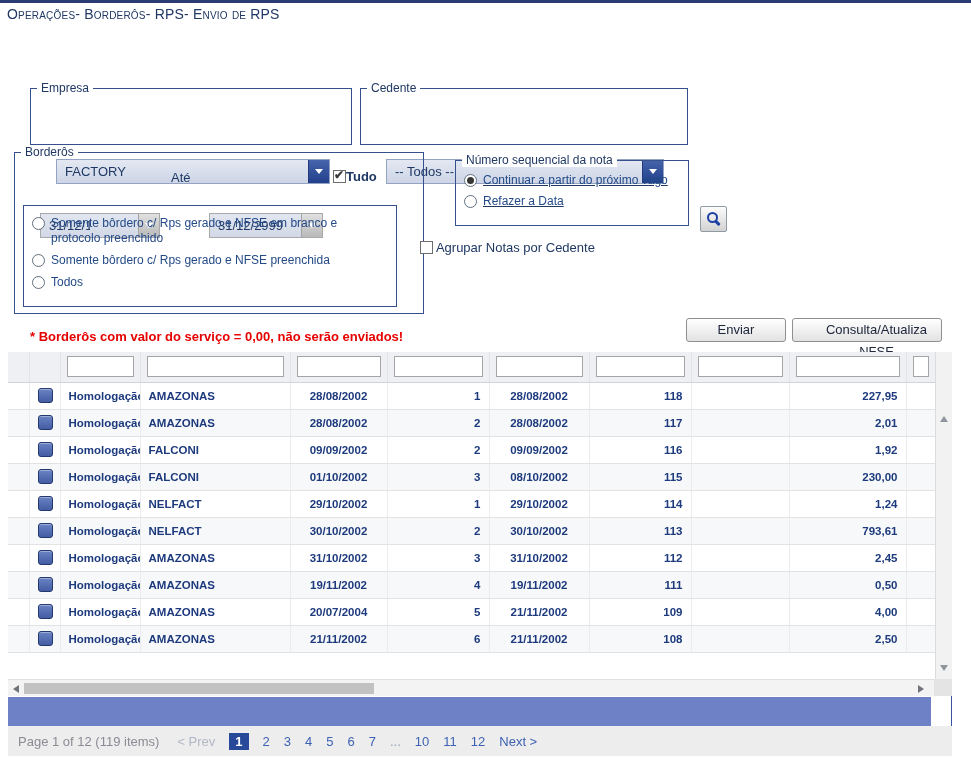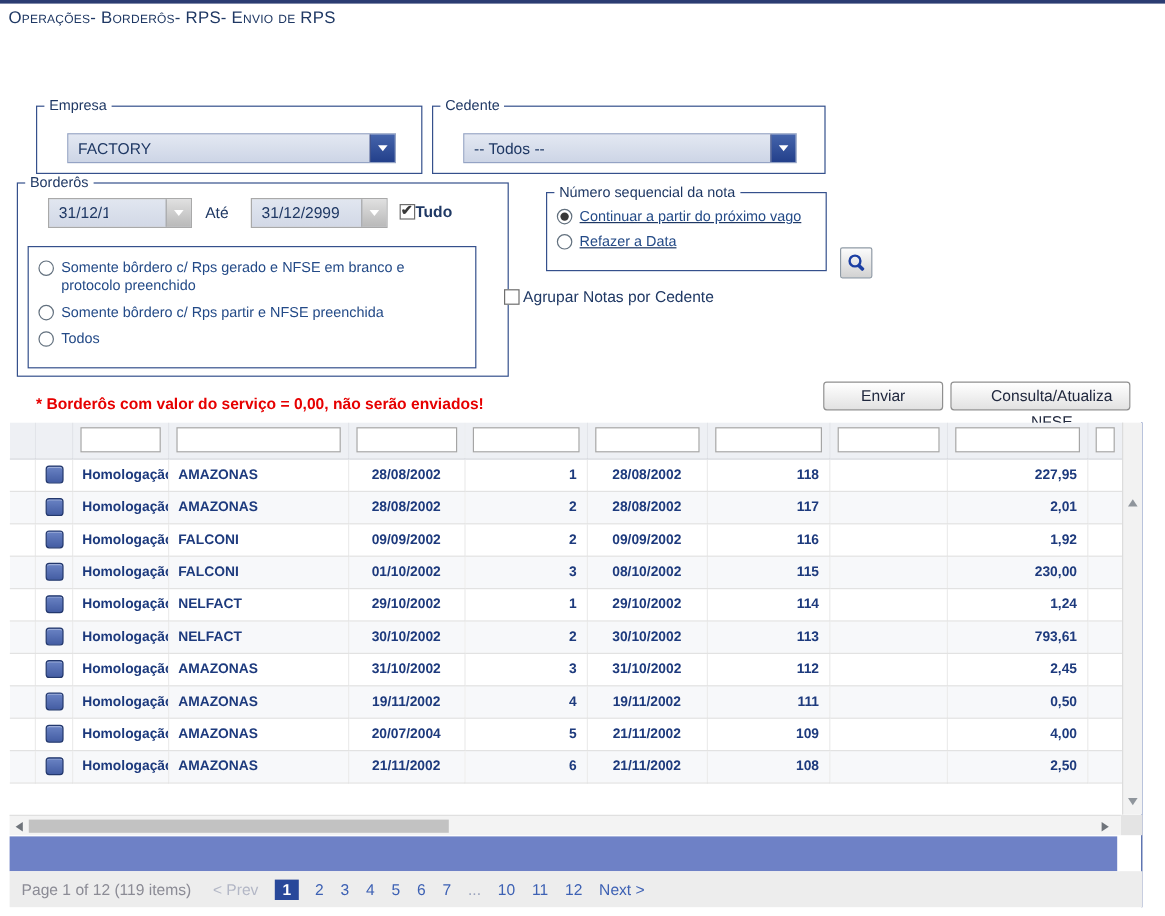--- a/index.html
+++ b/index.html
@@ -12,21 +12,21 @@
   
   .groupbox { position:absolute; border:1px solid #35508c; }
   .groupbox .legend { position:absolute; top:-8px; left:6px; background:#ffffff; padding:0 4px; font-size:12px; color:#1f3864; }
 
   #box-empresa { left:30px; top:88px; width:322px; height:57px; }
   #box-cedente { left:360px; top:88px; width:328px; height:57px; }
   #box-borderos { left:14px; top:152px; width:410px; height:162px; }
   #box-numero  { left:455px; top:160px; width:234px; height:66px; }
 
   
-  .ddl { position:absolute; height:25px; border:1px solid #94a3c4; background:linear-gradient(#e3e8f2,#cdd5e6); display:flex; align-items:center; cursor:default; }
+  .ddl { position:absolute; height:25px; border:1px solid #94a3c4; background:linear-gradient(#e3e8f2,#cdd5e6); display:flex; align-items:center; cursor:default;margin-top:48px; }
   .ddl .ddl-text { flex:1; font-size:13px; color:#1f3864; padding-left:8px; white-space:nowrap; overflow:hidden; }
   .ddl .ddl-btn { width:21px; height:100%; background:linear-gradient(#4564ab,#23408b); border-left:1px solid #24397b; display:flex; align-items:center; justify-content:center; }
   .ddl .ddl-btn::after { content:''; border-left:4px solid transparent; border-right:4px solid transparent; border-top:5px solid #ffffff; }
   .ddl.disabled { border-color:#a9a9a9; background:linear-gradient(#e1e6f0,#d2d8e6); }
   .ddl.disabled .ddl-btn { background:linear-gradient(#e0e0e0,#b9b9b9); border-left:1px solid #a3a3a3; }
 
   #ddl-empresa { left:25px; top:22px; width:274px; }
   #ddl-cedente { left:25px; top:22px; width:278px; }
   #ddl-date-from { left:25px; top:12px; width:120px;gap:48px; }
   #ddl-date-to { left:194px; top:12px; width:114px; }
@@ -132,21 +132,21 @@
   <label class="tudo-wrap">
     <span class="cb checked"></span><span>Tudo</span>
   </label>
   <div class="options-inner">
       <label class="radio-row">
         <span class="radio"></span>
         <span class="radio-label">Somente bôrdero c/ Rps gerado e NFSE em branco e protocolo preenchido</span>
       </label>
       <label class="radio-row">
         <span class="radio"></span>
-        <span class="radio-label">Somente bôrdero c/ Rps partir e NFSE preenchida</span>
+        <span class="radio-label">Somente bôrdero c/ Rps gerado e NFSE preenchida</span>
       </label>
       <label class="radio-row">
         <span class="radio"></span>
         <span class="radio-label">Todos</span>
       </label>
     </div>
 </div>
 
 <div class="groupbox" id="box-numero">
   <span class="legend">Número sequencial da nota</span>

